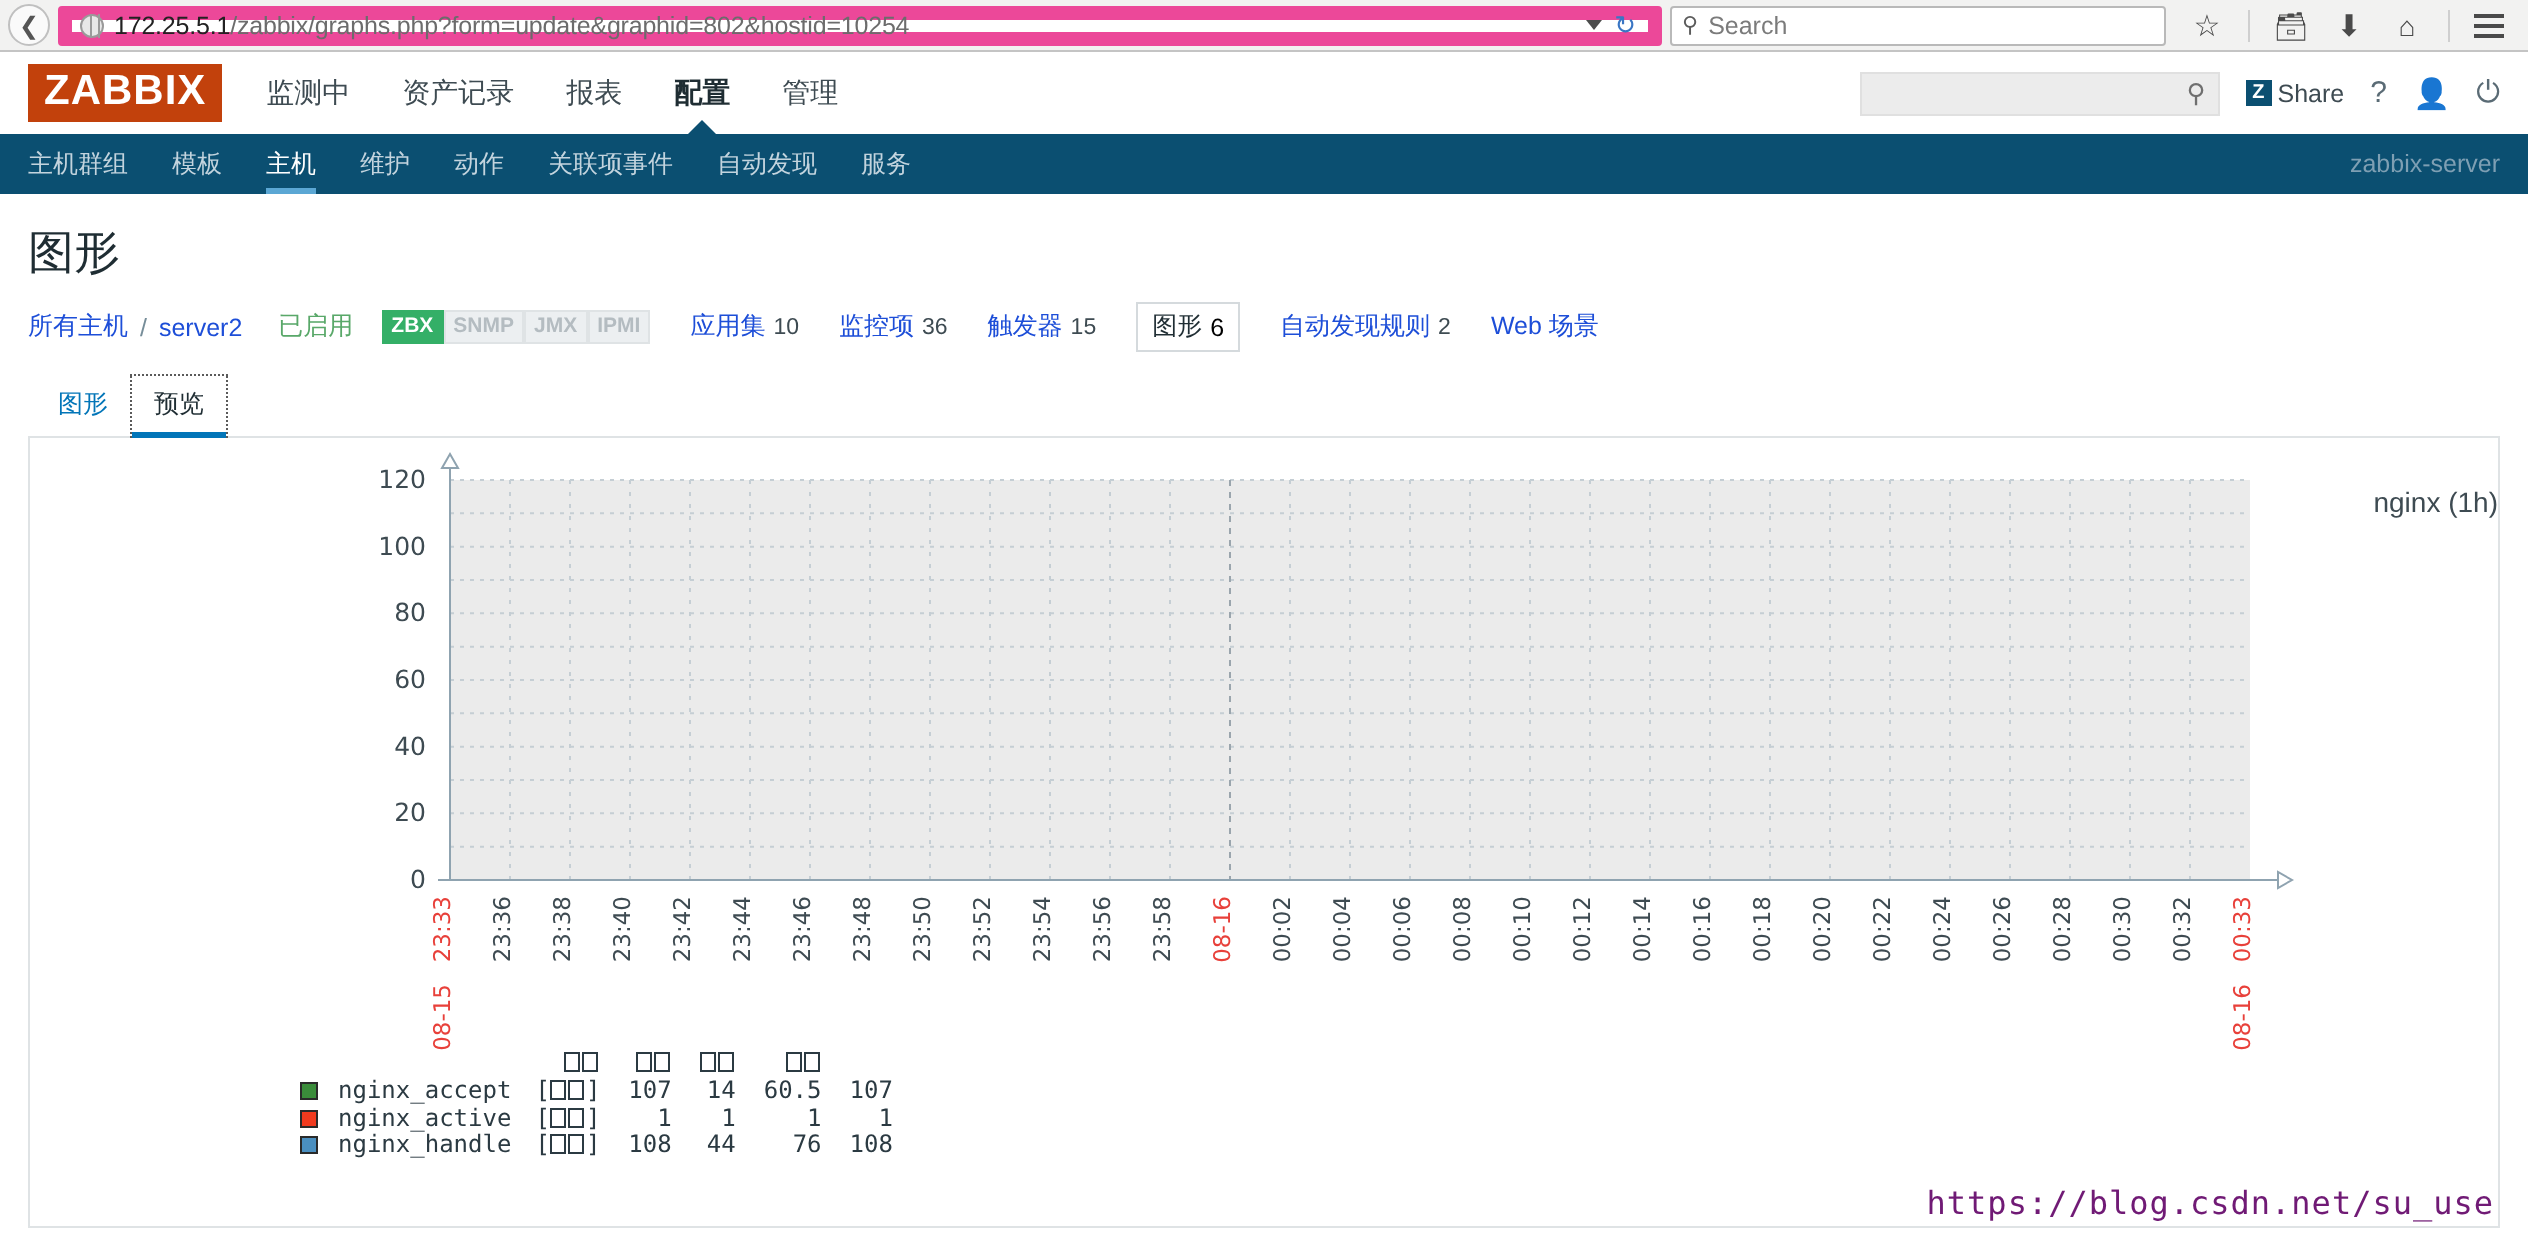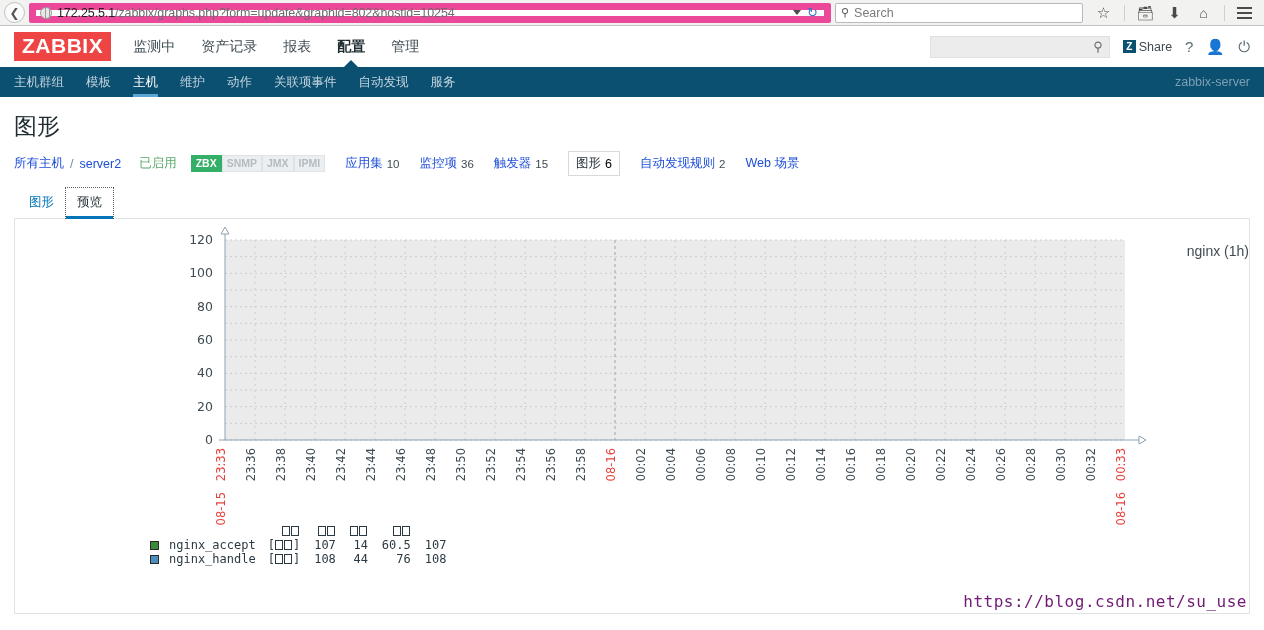--- a/index.html
+++ b/index.html
@@ -51,21 +51,21 @@
   .vsep{width:1px;height:16px;background:#cfcfcf;}
   .hamb{display:flex;flex-direction:column;gap:3px;}
   .hamb i{display:block;width:15px;height:2px;background:#4a4a4a;}
 
   
   .zx-header{
     height:41px;background:#fff;display:flex;align-items:center;
     padding:0 14px;border-bottom:none;
   }
   .logo{
-    background:#ef4444;color:#fff;font-weight:bold;font-size:21px;
+    background:#c2410c;color:#fff;font-weight:bold;font-size:21px;
     letter-spacing:0.5px;padding:2px 8px 3px;margin-right:22px;line-height:1.1;
   }
   .main-nav{display:flex;align-items:center;gap:26px;height:41px;}
   .main-nav .mi{
     font-size:14px;color:#3e4b52;height:41px;display:flex;align-items:center;
     position:relative;
   }
   .main-nav .mi.active{font-weight:bold;color:#1f2d33;}
   .main-nav .mi.active:after{
     content:"";position:absolute;bottom:-1px;left:50%;transform:translateX(-50%);
@@ -401,20 +401,29 @@
             <tr>
               <td style="padding: 0px;"><span class="sw" style="background: rgb(58, 140, 58);"></span></td>
               <td class="name">nginx_accept</td>
               <td class="unit">[<span class="tofu"></span><span class="tofu"></span>]</td>
               <td class="num">107</td>
               <td class="num">14</td>
               <td class="num">60.5</td>
               <td class="num">107</td>
             </tr>
             <tr>
+              <td style="padding: 0px;"><span class="sw" style="background: rgb(240, 58, 30);"></span></td>
+              <td class="name">nginx_active</td>
+              <td class="unit">[<span class="tofu"></span><span class="tofu"></span>]</td>
+              <td class="num">1</td>
+              <td class="num">1</td>
+              <td class="num">1</td>
+              <td class="num">1</td>
+            </tr>
+            <tr>
               <td style="padding: 0px;"><span class="sw" style="background: rgb(74, 143, 192);"></span></td>
               <td class="name">nginx_handle</td>
               <td class="unit">[<span class="tofu"></span><span class="tofu"></span>]</td>
               <td class="num">108</td>
               <td class="num">44</td>
               <td class="num">76</td>
               <td class="num">108</td>
             </tr>
           </tbody>
       </table>

